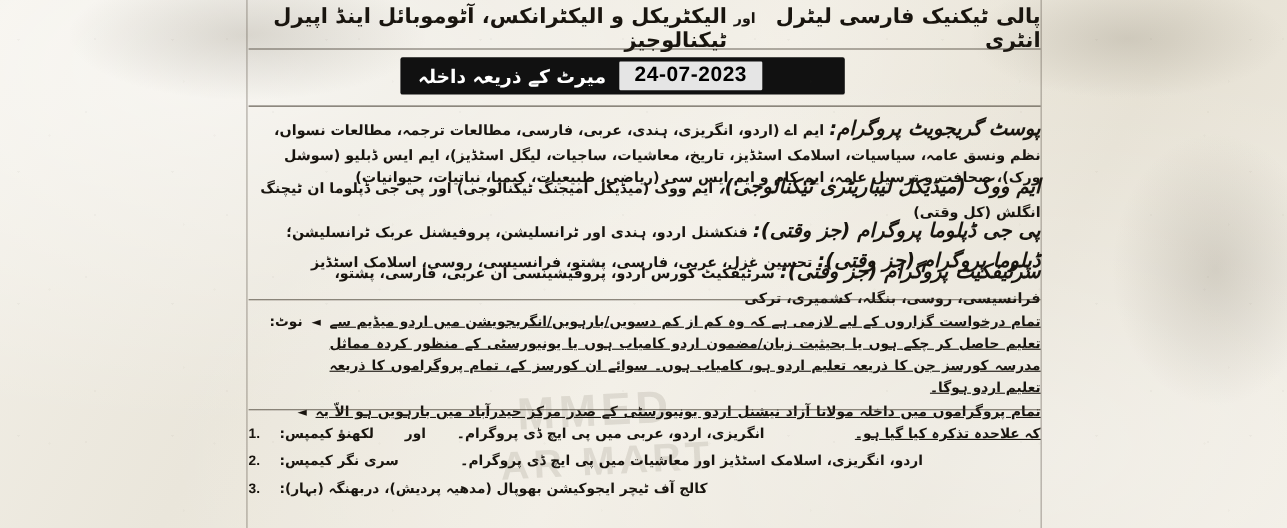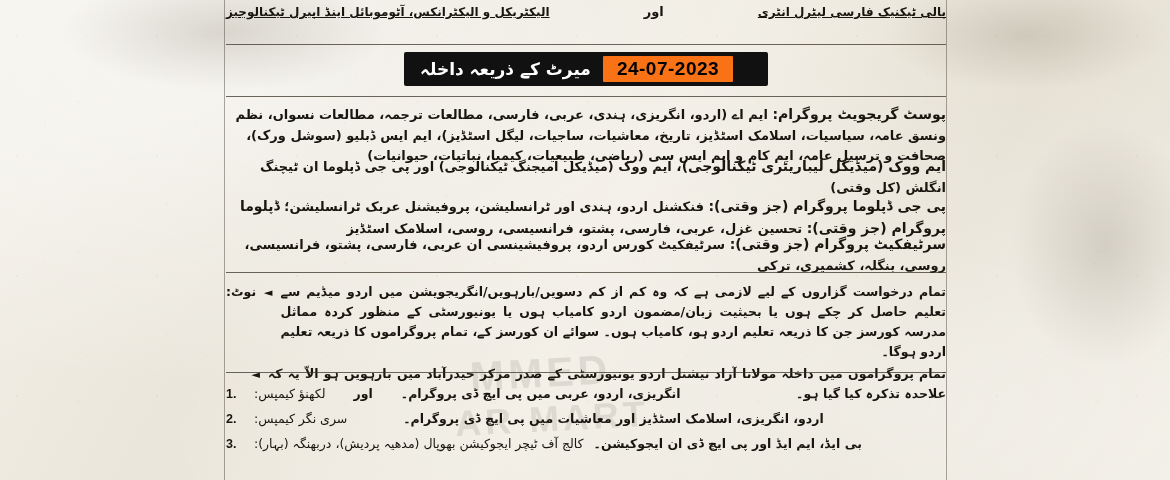--- a/index.html
+++ b/index.html
@@ -83,62 +83,62 @@
     position: absolute;
     top: 4px;
     right: 0;
     width: 720px;
     display: flex;
     flex-direction: row-reverse;
     justify-content: space-between;
     align-items: baseline;
     font-size: 13.5px;
   }
-  .top-row .seg { font-size: 12px; text-decoration: underline; }
+  .top-row .seg { font-size: 19px; }
   .top-row .conj { font-size: 13px; padding: 0 6px; }
 
   hr.sep {
     position: absolute;
     right: 0;
     width: 720px;
     border: 0;
     border-top: 1px solid rgba(60,52,40,0.75);
     margin: 0;
   }
   hr.sep.s-a { top: 44px; }
   hr.sep.s-b { top: 96px; }
   hr.sep.s-c { top: 272px; }
   hr.sep.s-d { top: 372px; }
 
   
   .merit-bar {
     position: absolute;
     top: 52px;
     right: 178px;
-    width: 364px;
+    width: 404px;
     height: 34px;
     display: flex;
     flex-direction: row-reverse;
     align-items: center;
     background: #111;
     color: #fff;
     border-radius: 2px;
     padding: 4px 6px;
     box-sizing: border-box;
     text-align: right;
   }
   .merit-bar .m-label {
     font-family: "DejaVu Sans", sans-serif;
     font-weight: bold;
     font-size: 17px;
     padding: 0 12px 0 10px;
     letter-spacing: 0.5px;
   }
   .merit-bar .m-date {
-    background: #f97316;
+    background: #e5e5e5;
     color: #000;
     font-family: "Liberation Sans", sans-serif;
     font-weight: bold;
     font-size: 19px;
     padding: 2px 14px;
     margin-right: auto;
     border-radius: 1px;
     letter-spacing: 0.5px;
   }
 
@@ -146,21 +146,22 @@
   .blk {
     position: absolute;
     right: 0;
     width: 720px;
     text-align: right;
     font-size: 13px;
     line-height: 1.55;
   }
   .blk .hd {
     font-weight: bold;
-    font-size: 14px;
+    font-size: 18px;
+    font-style: italic;
   }
   .blk .bold { font-weight: bold; }
 
   
   .note-block {
     position: absolute;
     right: 0;
     width: 720px;
     font-size: 12.5px;
     line-height: 1.6;
@@ -169,29 +170,31 @@
     display: flex;
     flex-direction: row-reverse;
     align-items: flex-start;
     gap: 8px;
     margin-bottom: 2px;
   }
   .note-tag {
     font-weight: bold;
     flex: 0 0 auto;
     white-space: nowrap;
+    padding-left: 19px;
   }
   .note-bullet {
     flex: 0 0 auto;
     font-size: 11px;
     padding-top: 2px;
   }
   .note-body {
     flex: 1 1 auto;
     text-align: justify;
+    text-decoration: underline;
   }
 
   
   .num-list {
     position: absolute;
     right: 0;
     width: 720px;
     font-size: 12.5px;
     line-height: 1.9;
   }
@@ -203,21 +206,21 @@
     white-space: nowrap;
   }
   .num-row .idx {
     font-family: "Liberation Sans", sans-serif;
     font-weight: bold;
     width: 18px;
     text-align: left;
     direction: ltr;
     flex: 0 0 auto;
   }
-  .num-row .campus { font-weight: normal; }
+  .num-row .campus { font-weight: bold; }
   .num-row .detail { font-weight: 600; }
   .num-row .mid { padding: 0 18px; }
 
   
   #speckle {
     position: absolute;
     inset: 0;
     pointer-events: none;
     opacity: 0.25;
     background-image:
@@ -313,21 +316,20 @@
       <div class="num-row">
         <span class="idx">2.</span>
         <span class="campus">سری نگر کیمپس:</span>
         <span class="mid"></span>
         <span class="detail">اردو، انگریزی، اسلامک اسٹڈیز اور معاشیات میں پی ایچ ڈی پروگرام۔</span>
       </div>
 
       <div class="num-row">
         <span class="idx">3.</span>
         <span class="campus">کالج آف ٹیچر ایجوکیشن بھوپال (مدھیہ پردیش)، دربھنگہ (بہار):</span>
-        <span class="detail">بی ایڈ، ایم ایڈ اور پی ایچ ڈی ان ایجوکیشن۔</span>
         <span class="mid"></span>
         <span class="detail"></span>
       </div>
 
     </div>
 
   </div>
 
   <div id="speckle"></div>
 </div>

